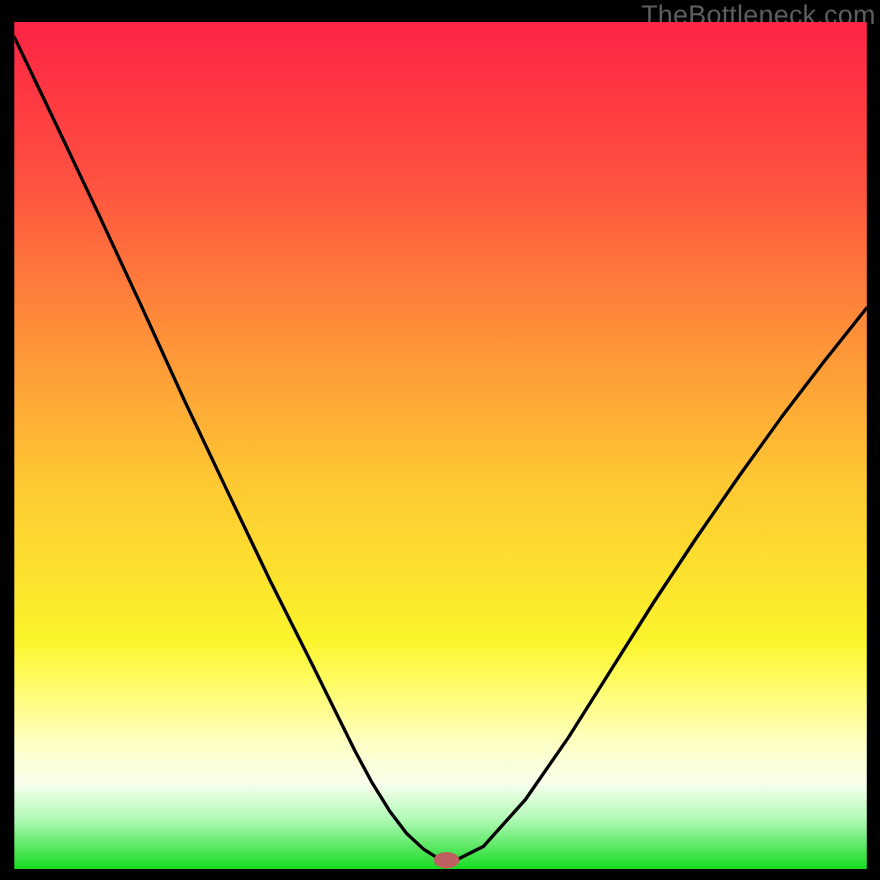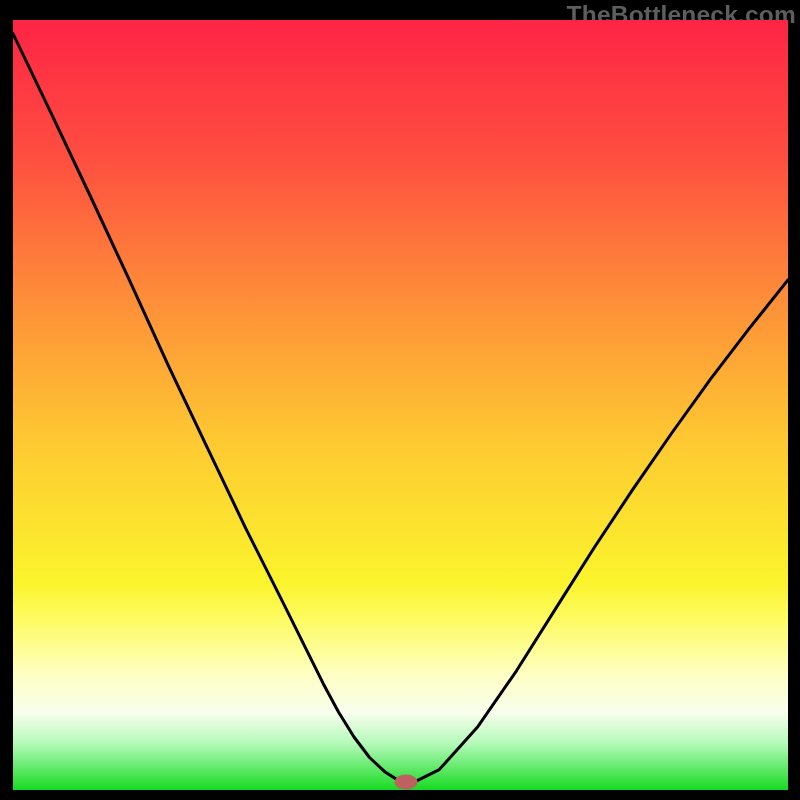--- a/index.html
+++ b/index.html
@@ -1,17 +1,17 @@
 <!DOCTYPE html>
 <html><head>
 <meta charset="utf-8">
 <style>
 body { margin:0; padding:0; font-family:Arial,Helvetica,sans-serif; }
 .outer { width:800px; height:800px; background:#000; position:relative; overflow:hidden; }
-.watermark { position:absolute; top:1px; right:4px; color:#5d5e5f; font-size:24.5px; font-weight:700; letter-spacing:.2px; }
+.watermark { position:absolute; top:1px; right:4px; color:#5d5e5f; font-size:24.5px; font-weight:400; letter-spacing:.2px; }
 .plot { position:absolute; left:13px; top:20px; width:775px; height:770px; background:linear-gradient(to bottom,
   #fe2445 0%, #fe4f40 18%, #fe8d39 36%, #feca32 55%, #fbf42c 73%,
   #fefc64 78%, #feffc3 85%, #f7feed 90%, #b3fab8 94%, #17da22 100%);
 }
 .marker { position:absolute; width:23px; height:15px; background:#be6060; border-radius:50%; transform:translate(-50%,-50%); }
 </style>
 </head>
 <body>
 
 <div class="outer">

